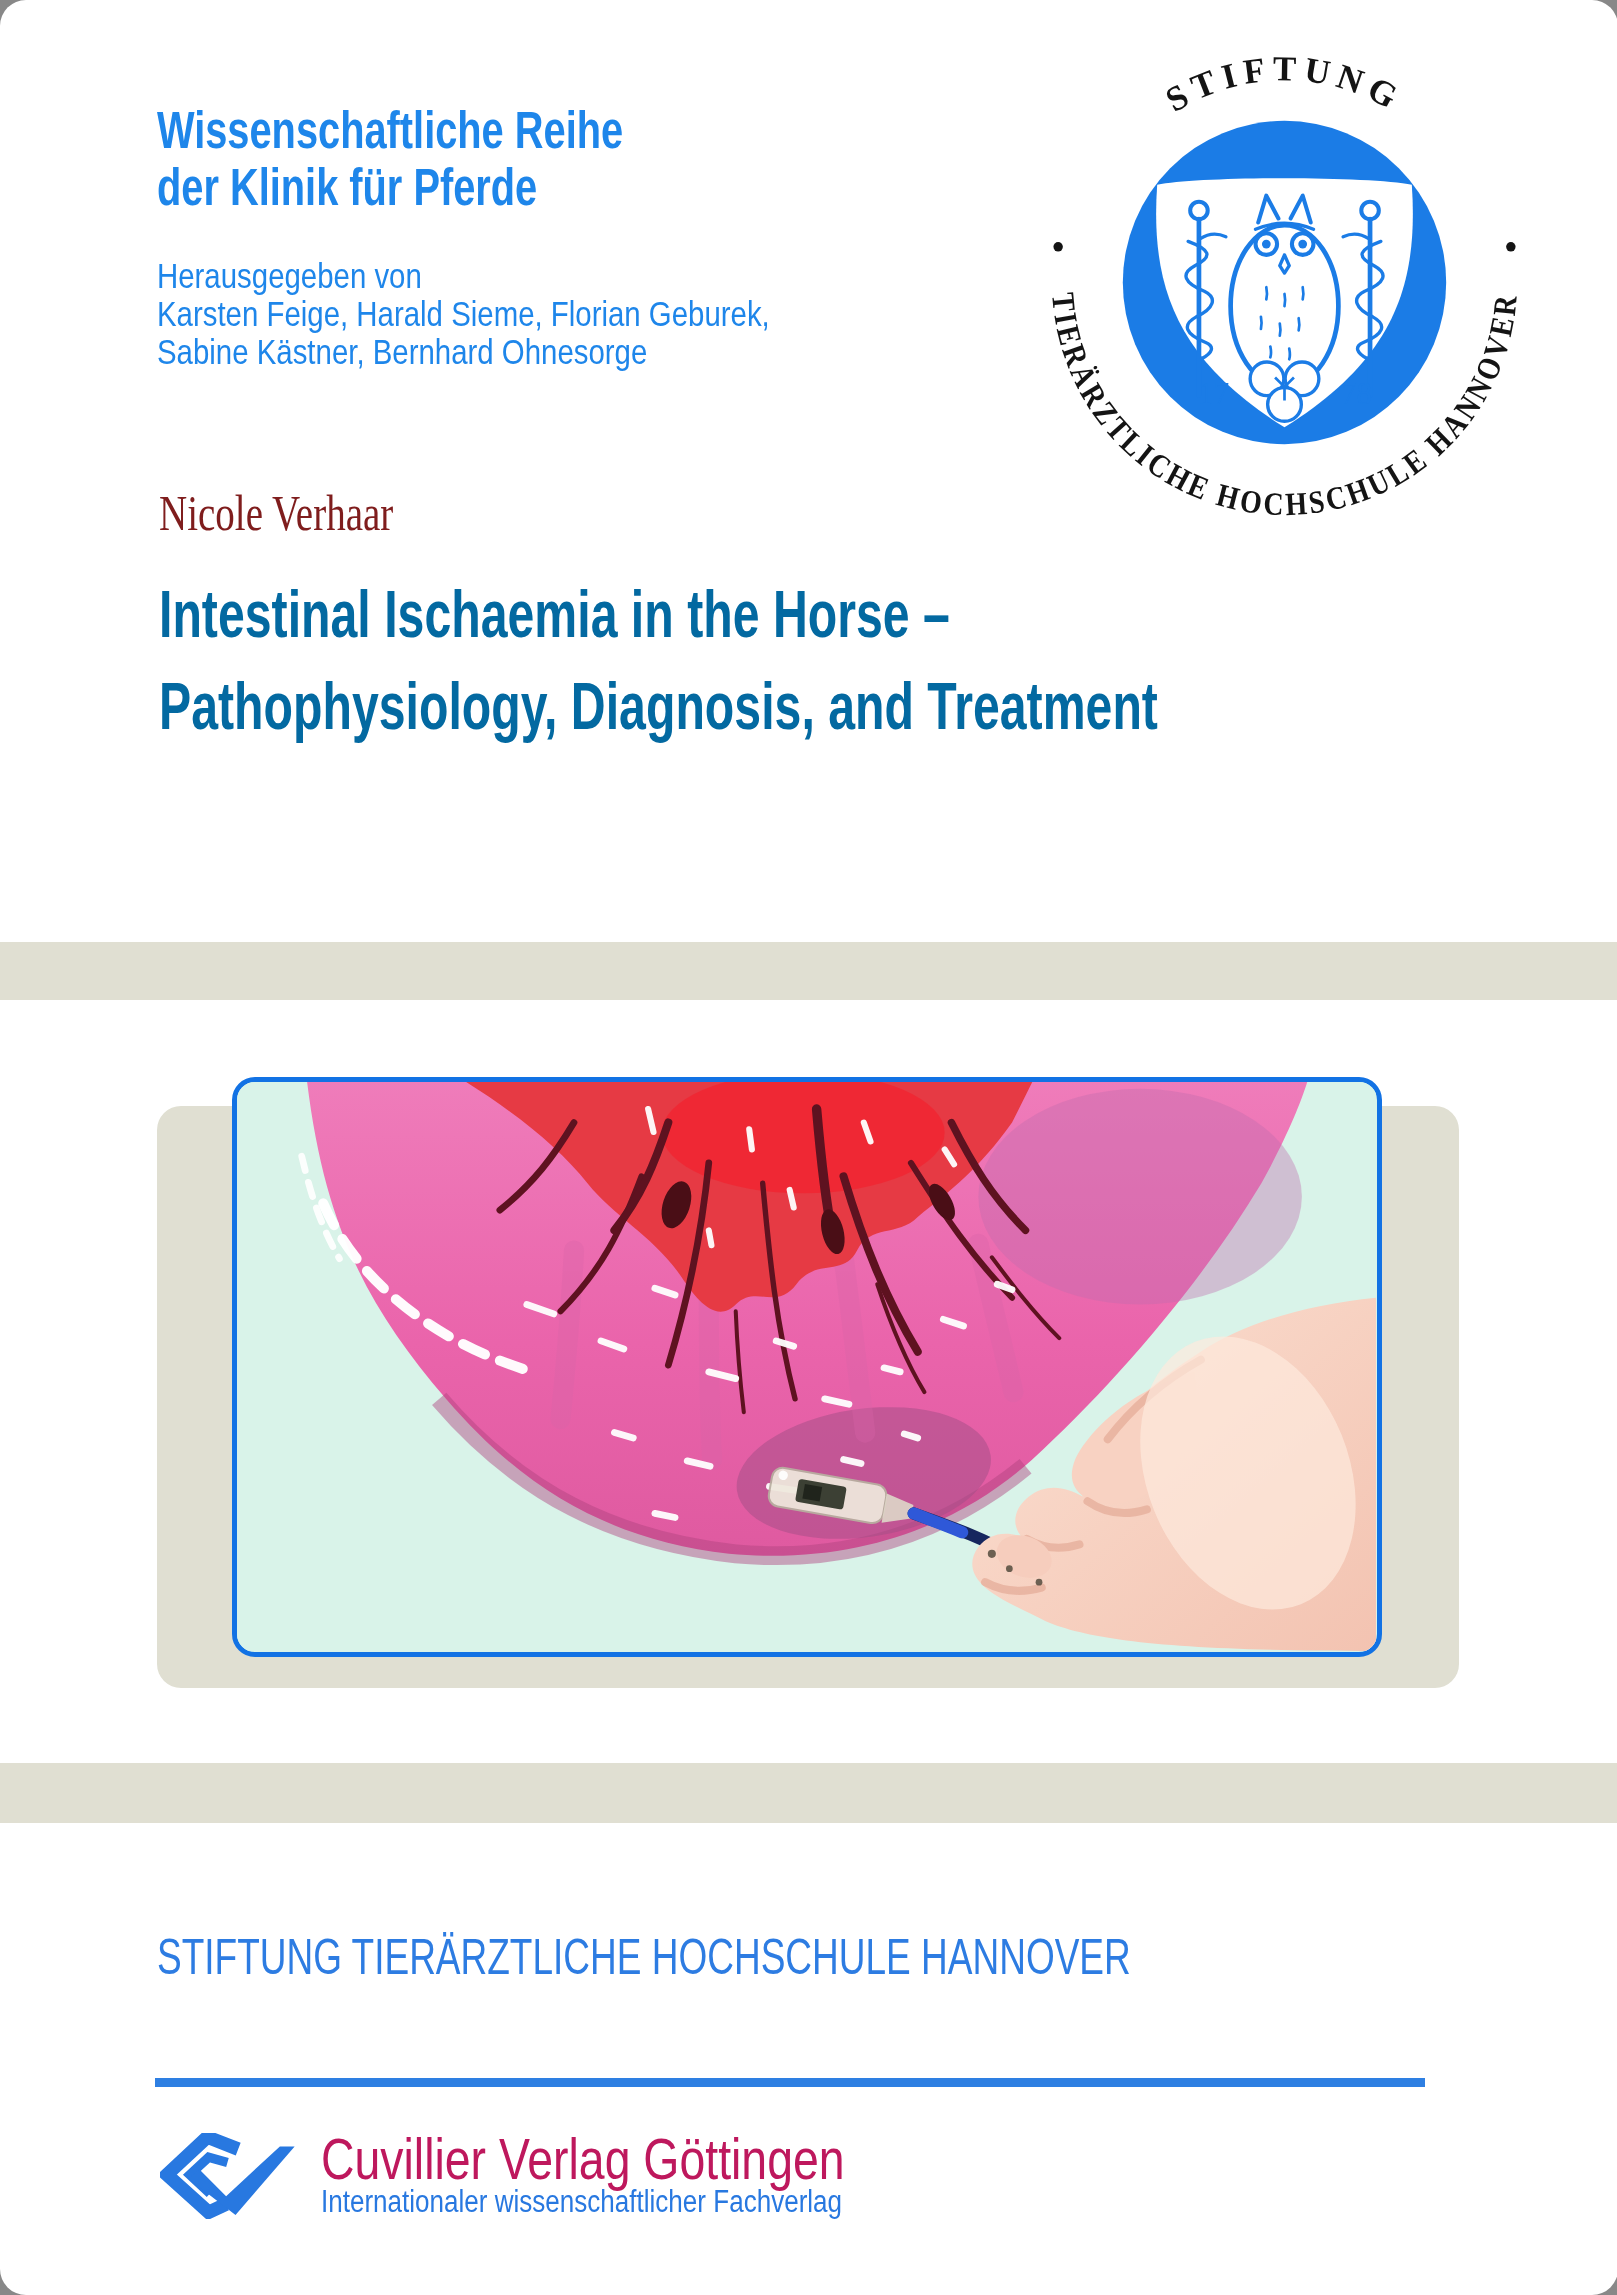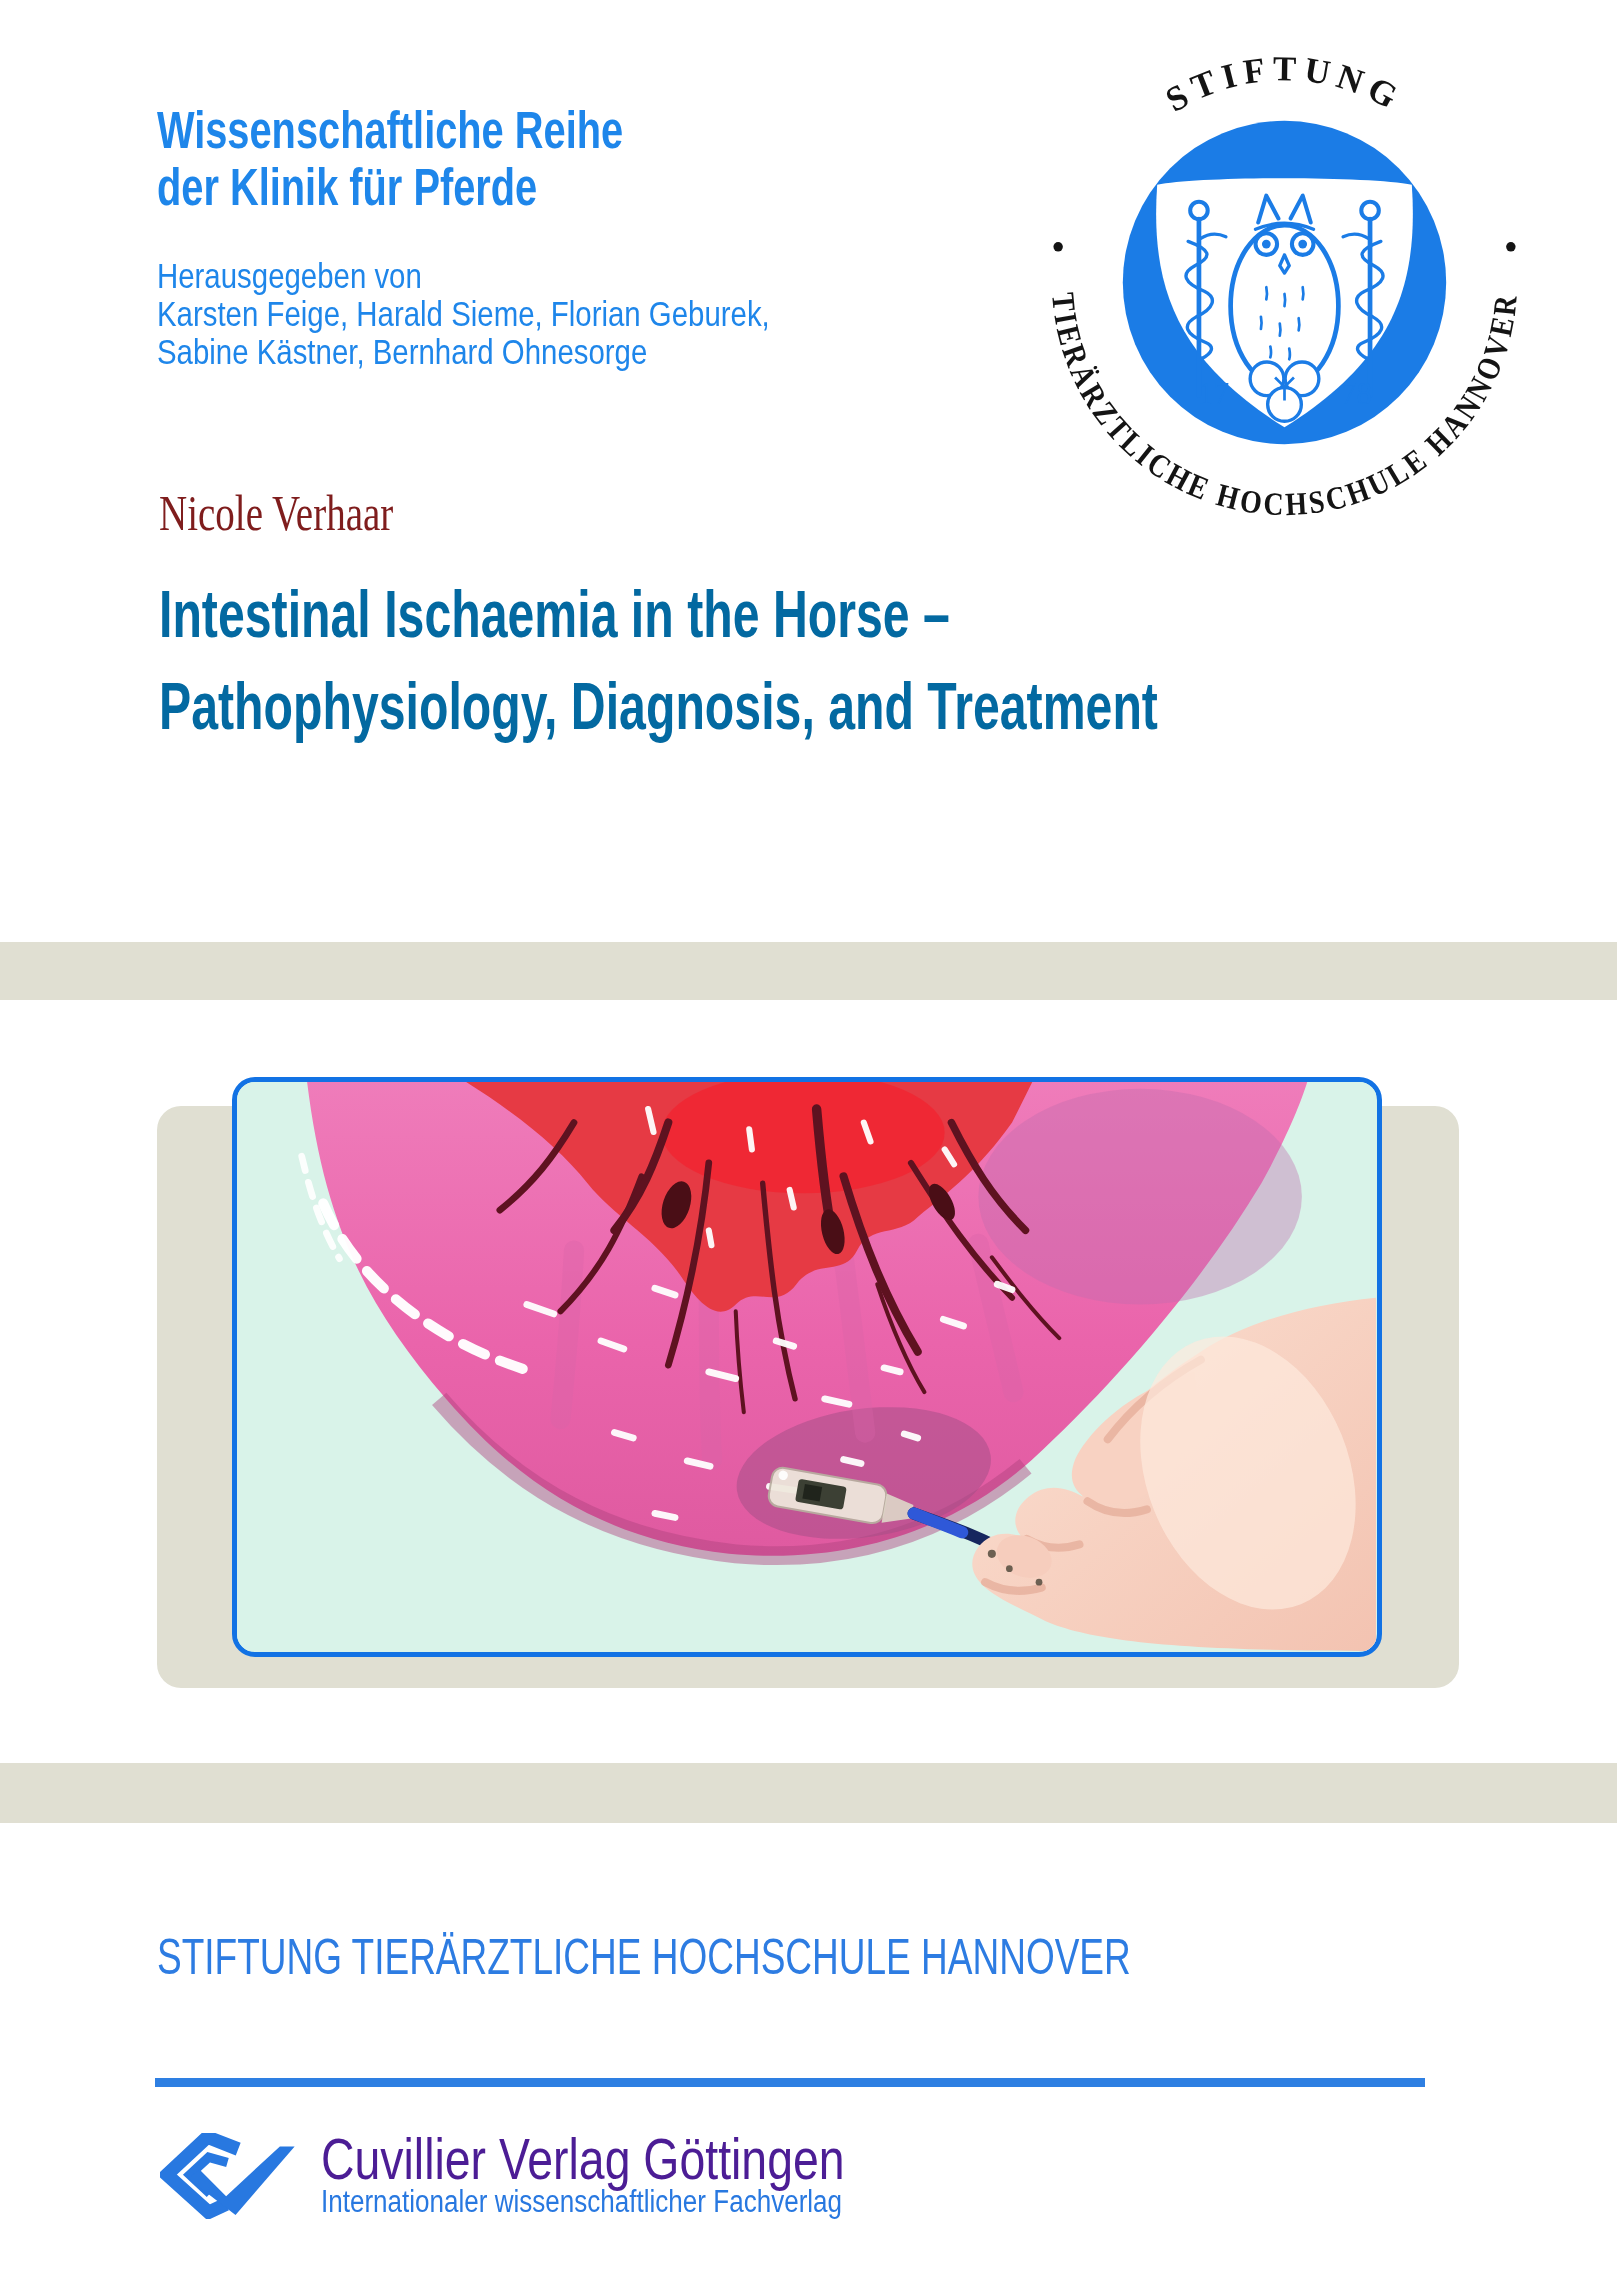--- a/index.html
+++ b/index.html
@@ -1,18 +1,18 @@
 <!DOCTYPE html>
 <html style="font-size:10.8px"><head>
 <meta charset="utf-8">
 <style>
   html,body{margin:0;padding:0;background:#888;}
   .page{
     position:relative;width:1618px;height:2295px;background:#ffffff;
-    overflow:hidden;font-family:"Liberation Sans",sans-serif;
+    overflow:hidden;font-family:"Liberation Sans",sans-serif;border-radius:26px;
   }
   .abs{position:absolute;}
   .nowrap{white-space:nowrap;}
   .cond{display:inline-block;transform-origin:left top;}
   
   .series-title{
     left:157px;top:102px;font-weight:bold;font-size:51px;line-height:57px;
     color:#1e86ea;
   }
   .series-title .cond{transform:scaleX(.78);}
@@ -40,21 +40,21 @@
   
   .footer-series{left:157px;top:1928px;font-size:50px;color:#2d7ce2;font-weight:400;text-decoration:underline;}
   .footer-series .cond{transform:scaleX(.74);}
   .issue-number{
     right:204px;top:1927px;font-size:158px;line-height:158px;font-weight:bold;color:#2e7fe2;
   }
   .issue-number .cond{transform:scaleX(.8);transform-origin:right top;}
   .rule{left:155px;top:2078px;width:1270px;height:9.4px;background:#2e7fe2;}
   
   .pub-logo{left:160px;top:2133px;width:147px;height:86px;}
-  .pub-name{left:321px;top:2125px;font-size:58px;color:#4c1d95;}
+  .pub-name{left:321px;top:2125px;font-size:58px;color:#be185d;}
   .pub-name .cond{transform:scaleX(.8);}
   .pub-sub{left:321px;top:2184px;font-size:31px;color:#2878e0;}
   .pub-sub .cond{transform:scaleX(.84);}
 </style>
 </head>
 <body>
 
 <div class="page">
 
   <div class="abs series-title nowrap">

